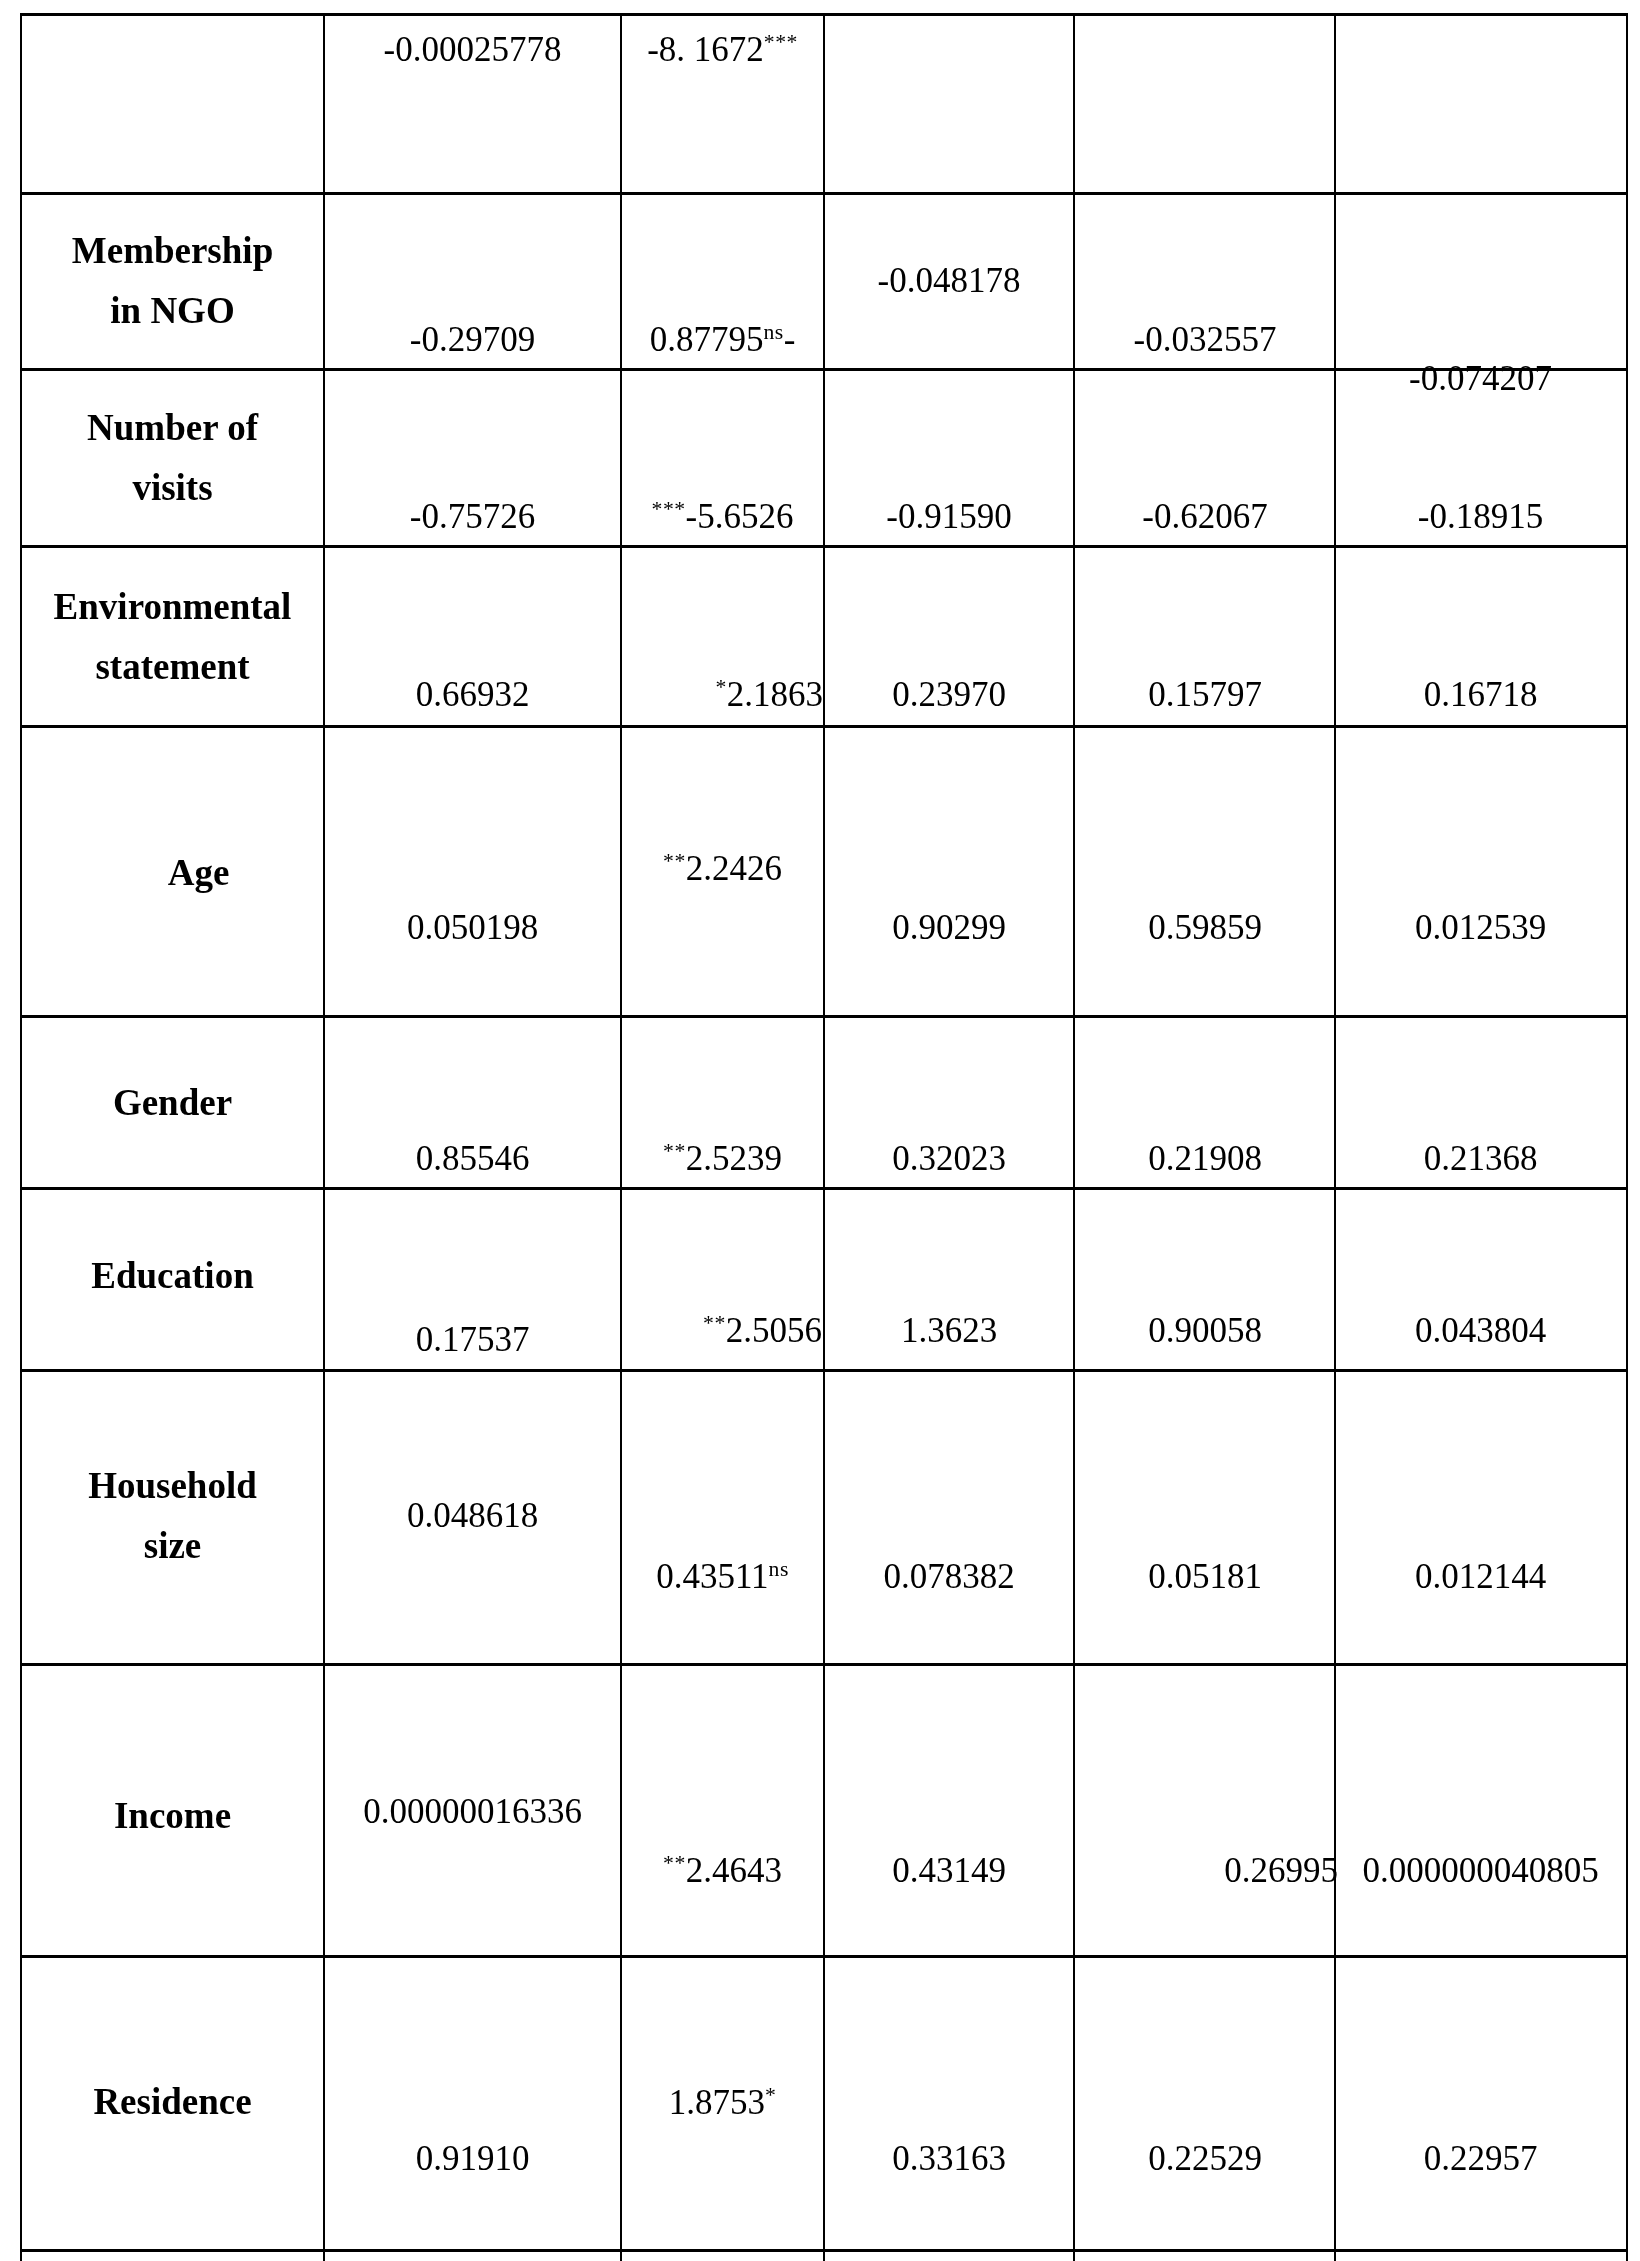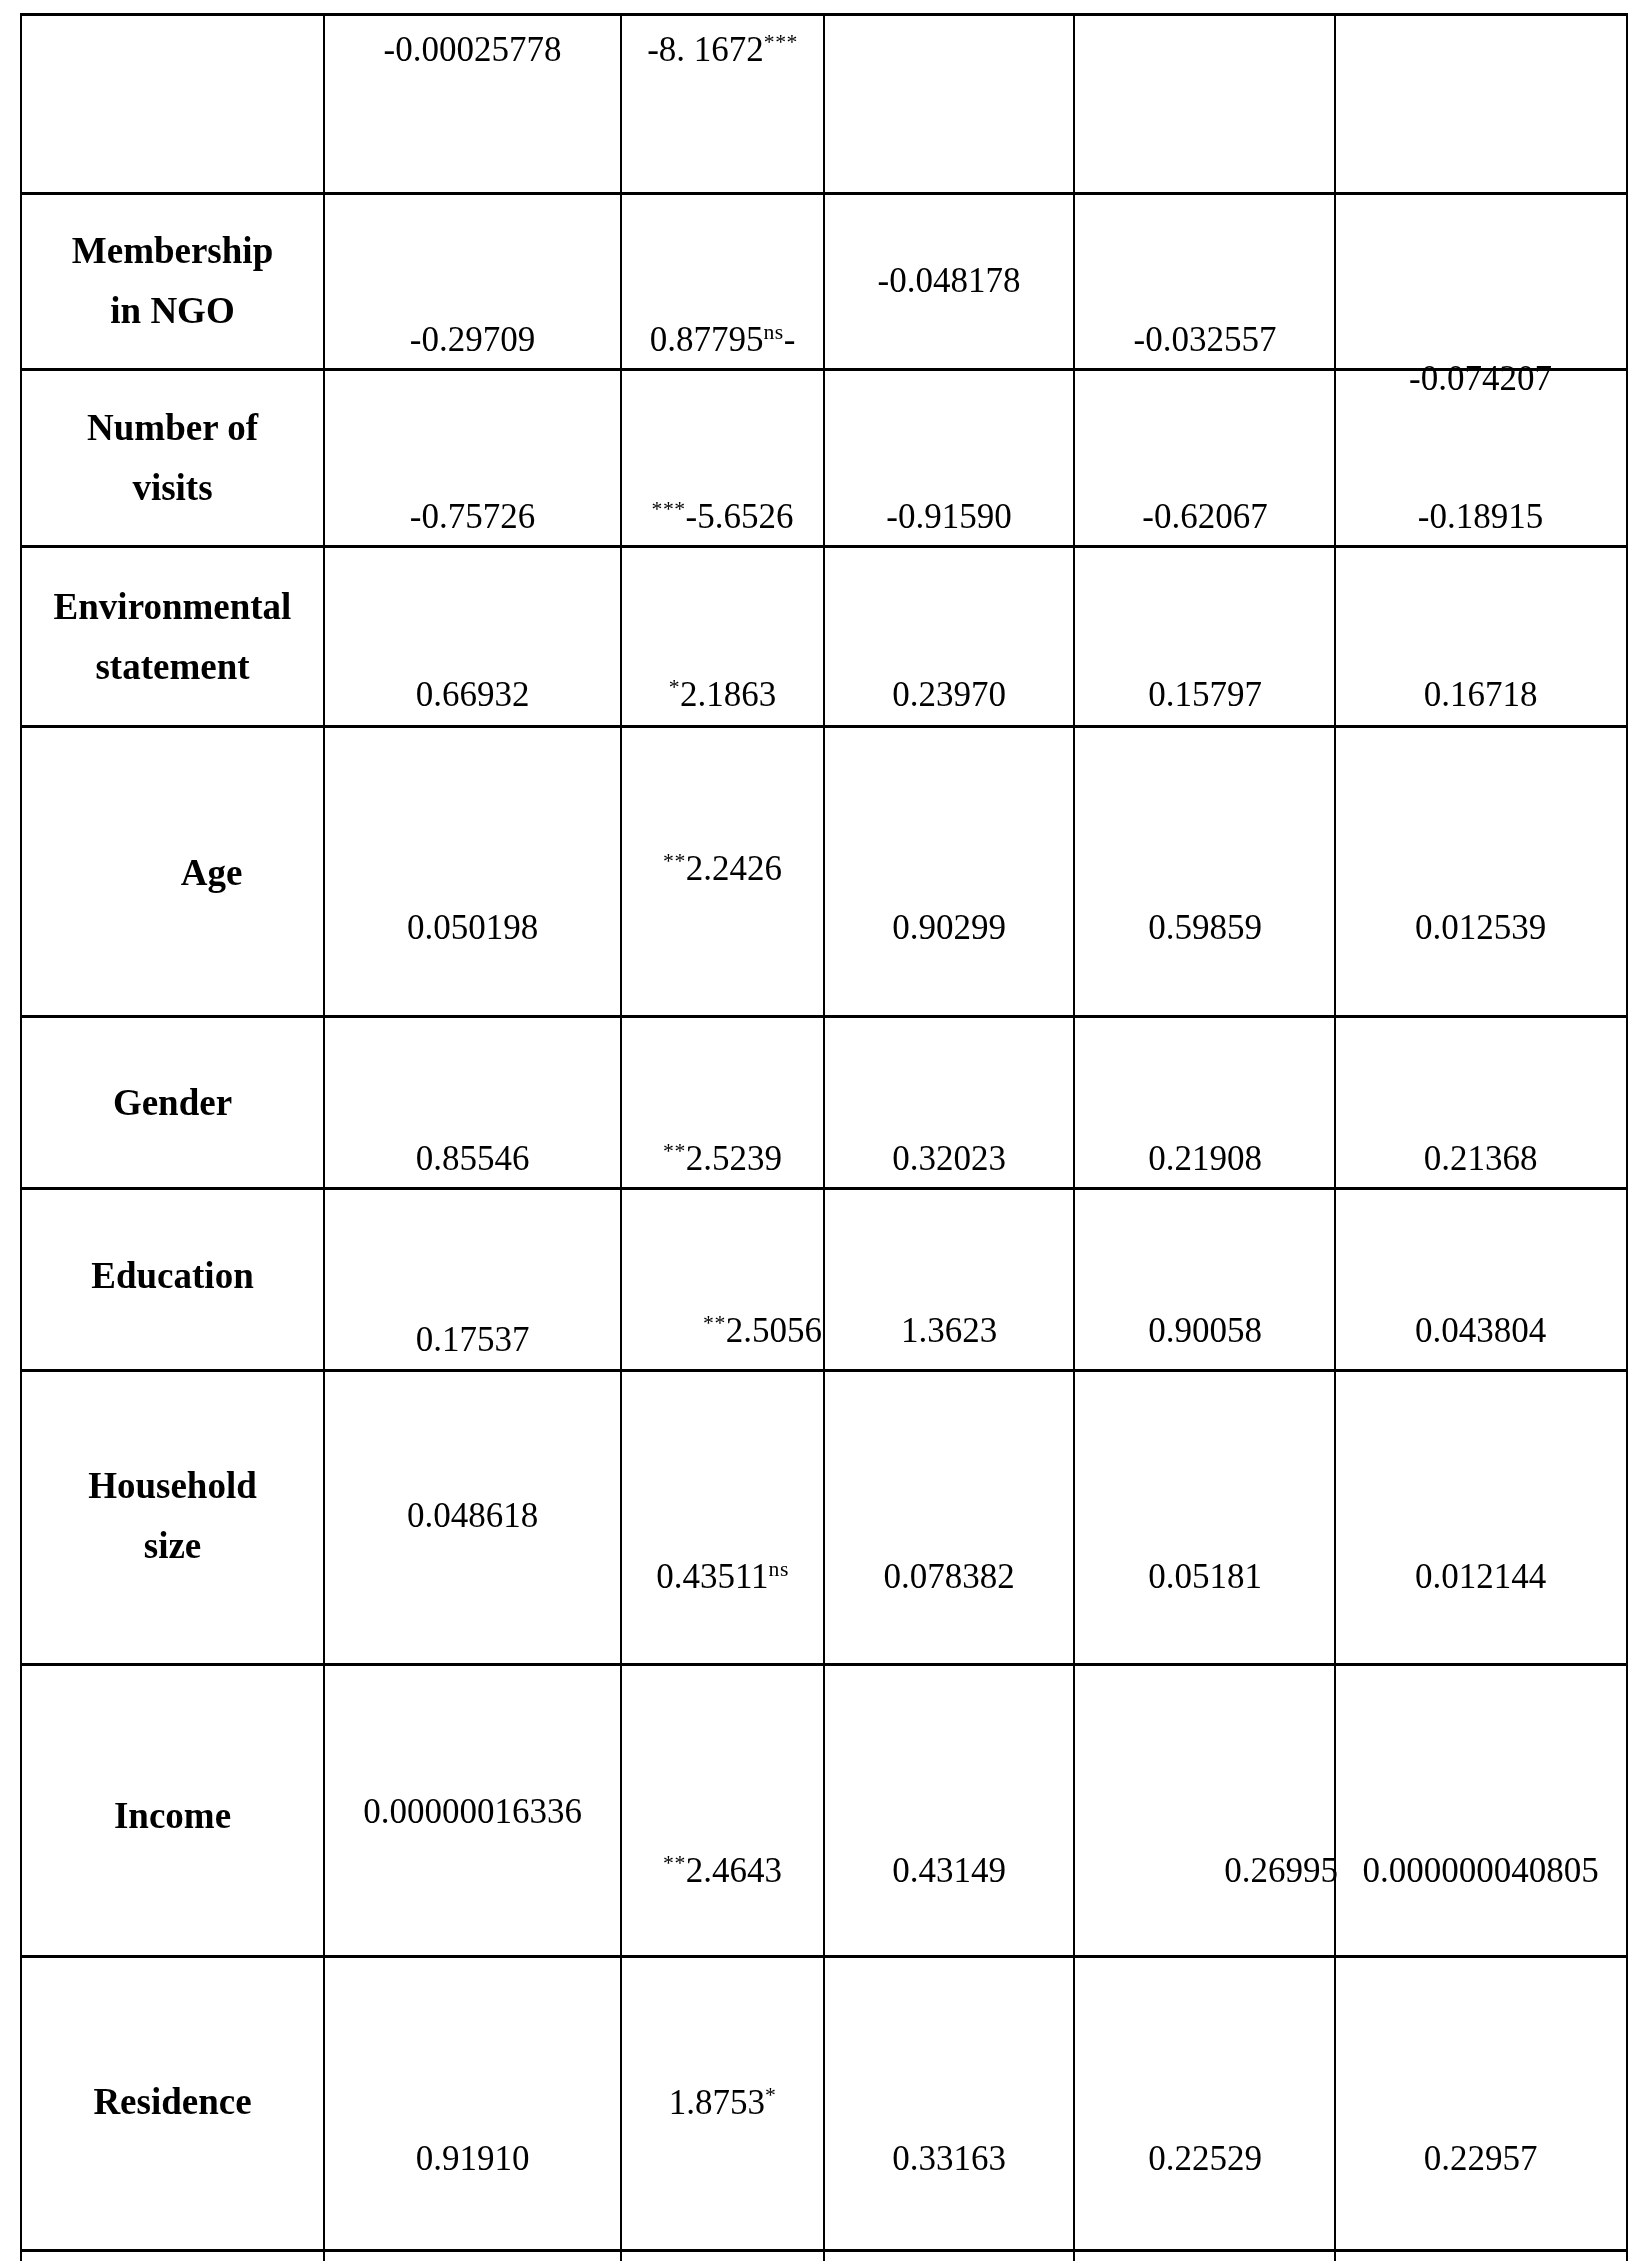--- a/index.html
+++ b/index.html
@@ -59,25 +59,25 @@
       <div class="row-label" style="left: 22px; width: 301px; top: 458px;">Number of
 visits</div>
       <div class="cell-text" style="left: 325px; width: 295px; top: 516px;"><span>-0.75726</span></div>
       <div class="cell-text" style="left: 622px; width: 201px; top: 516px;"><sup class="sig">***</sup><span>-5.6526</span></div>
       <div class="cell-text" style="left: 825px; width: 248px; top: 516px;"><span>-0.91590</span></div>
       <div class="cell-text" style="left: 1075px; width: 260px; top: 516px;"><span>-0.62067</span></div>
       <div class="cell-text" style="left: 1336px; width: 289px; top: 516px;"><span>-0.18915</span></div>
       <div class="row-label" style="left: 22px; width: 301px; top: 637px;">Environmental
 statement</div>
       <div class="cell-text" style="left: 325px; width: 295px; top: 694px;"><span>0.66932</span></div>
-      <div class="cell-text" style="left: 622px; width: 201px; top: 694px;"><sup class="sig">*</sup><span>2.1863</span></div>
+      <div class="cell-text" style="left: 622px; width: 201px; top: 694px; text-align: right;"><sup class="sig">*</sup><span>2.1863</span></div>
       <div class="cell-text" style="left: 825px; width: 248px; top: 694px;"><span>0.23970</span></div>
       <div class="cell-text" style="left: 1075px; width: 260px; top: 694px;"><span>0.15797</span></div>
       <div class="cell-text" style="left: 1336px; width: 289px; top: 694px;"><span>0.16718</span></div>
-      <div class="row-label" style="left: 22px; width: 353px; top: 873px; padding-left: 13px;">Age</div>
+      <div class="row-label" style="left: 22px; width: 353px; top: 873px;">Age</div>
       <div class="cell-text" style="left: 325px; width: 295px; top: 927px;"><span>0.050198</span></div>
       <div class="cell-text" style="left: 622px; width: 201px; top: 868px;"><sup class="sig">**</sup><span>2.2426</span></div>
       <div class="cell-text" style="left: 825px; width: 248px; top: 927px;"><span>0.90299</span></div>
       <div class="cell-text" style="left: 1075px; width: 260px; top: 927px;"><span>0.59859</span></div>
       <div class="cell-text" style="left: 1336px; width: 289px; top: 927px;"><span>0.012539</span></div>
       <div class="row-label" style="left: 22px; width: 301px; top: 1103px;">Gender</div>
       <div class="cell-text" style="left: 325px; width: 295px; top: 1158px;"><span>0.85546</span></div>
       <div class="cell-text" style="left: 622px; width: 201px; top: 1158px;"><sup class="sig">**</sup><span>2.5239</span></div>
       <div class="cell-text" style="left: 825px; width: 248px; top: 1158px;"><span>0.32023</span></div>
       <div class="cell-text" style="left: 1075px; width: 260px; top: 1158px;"><span>0.21908</span></div>

